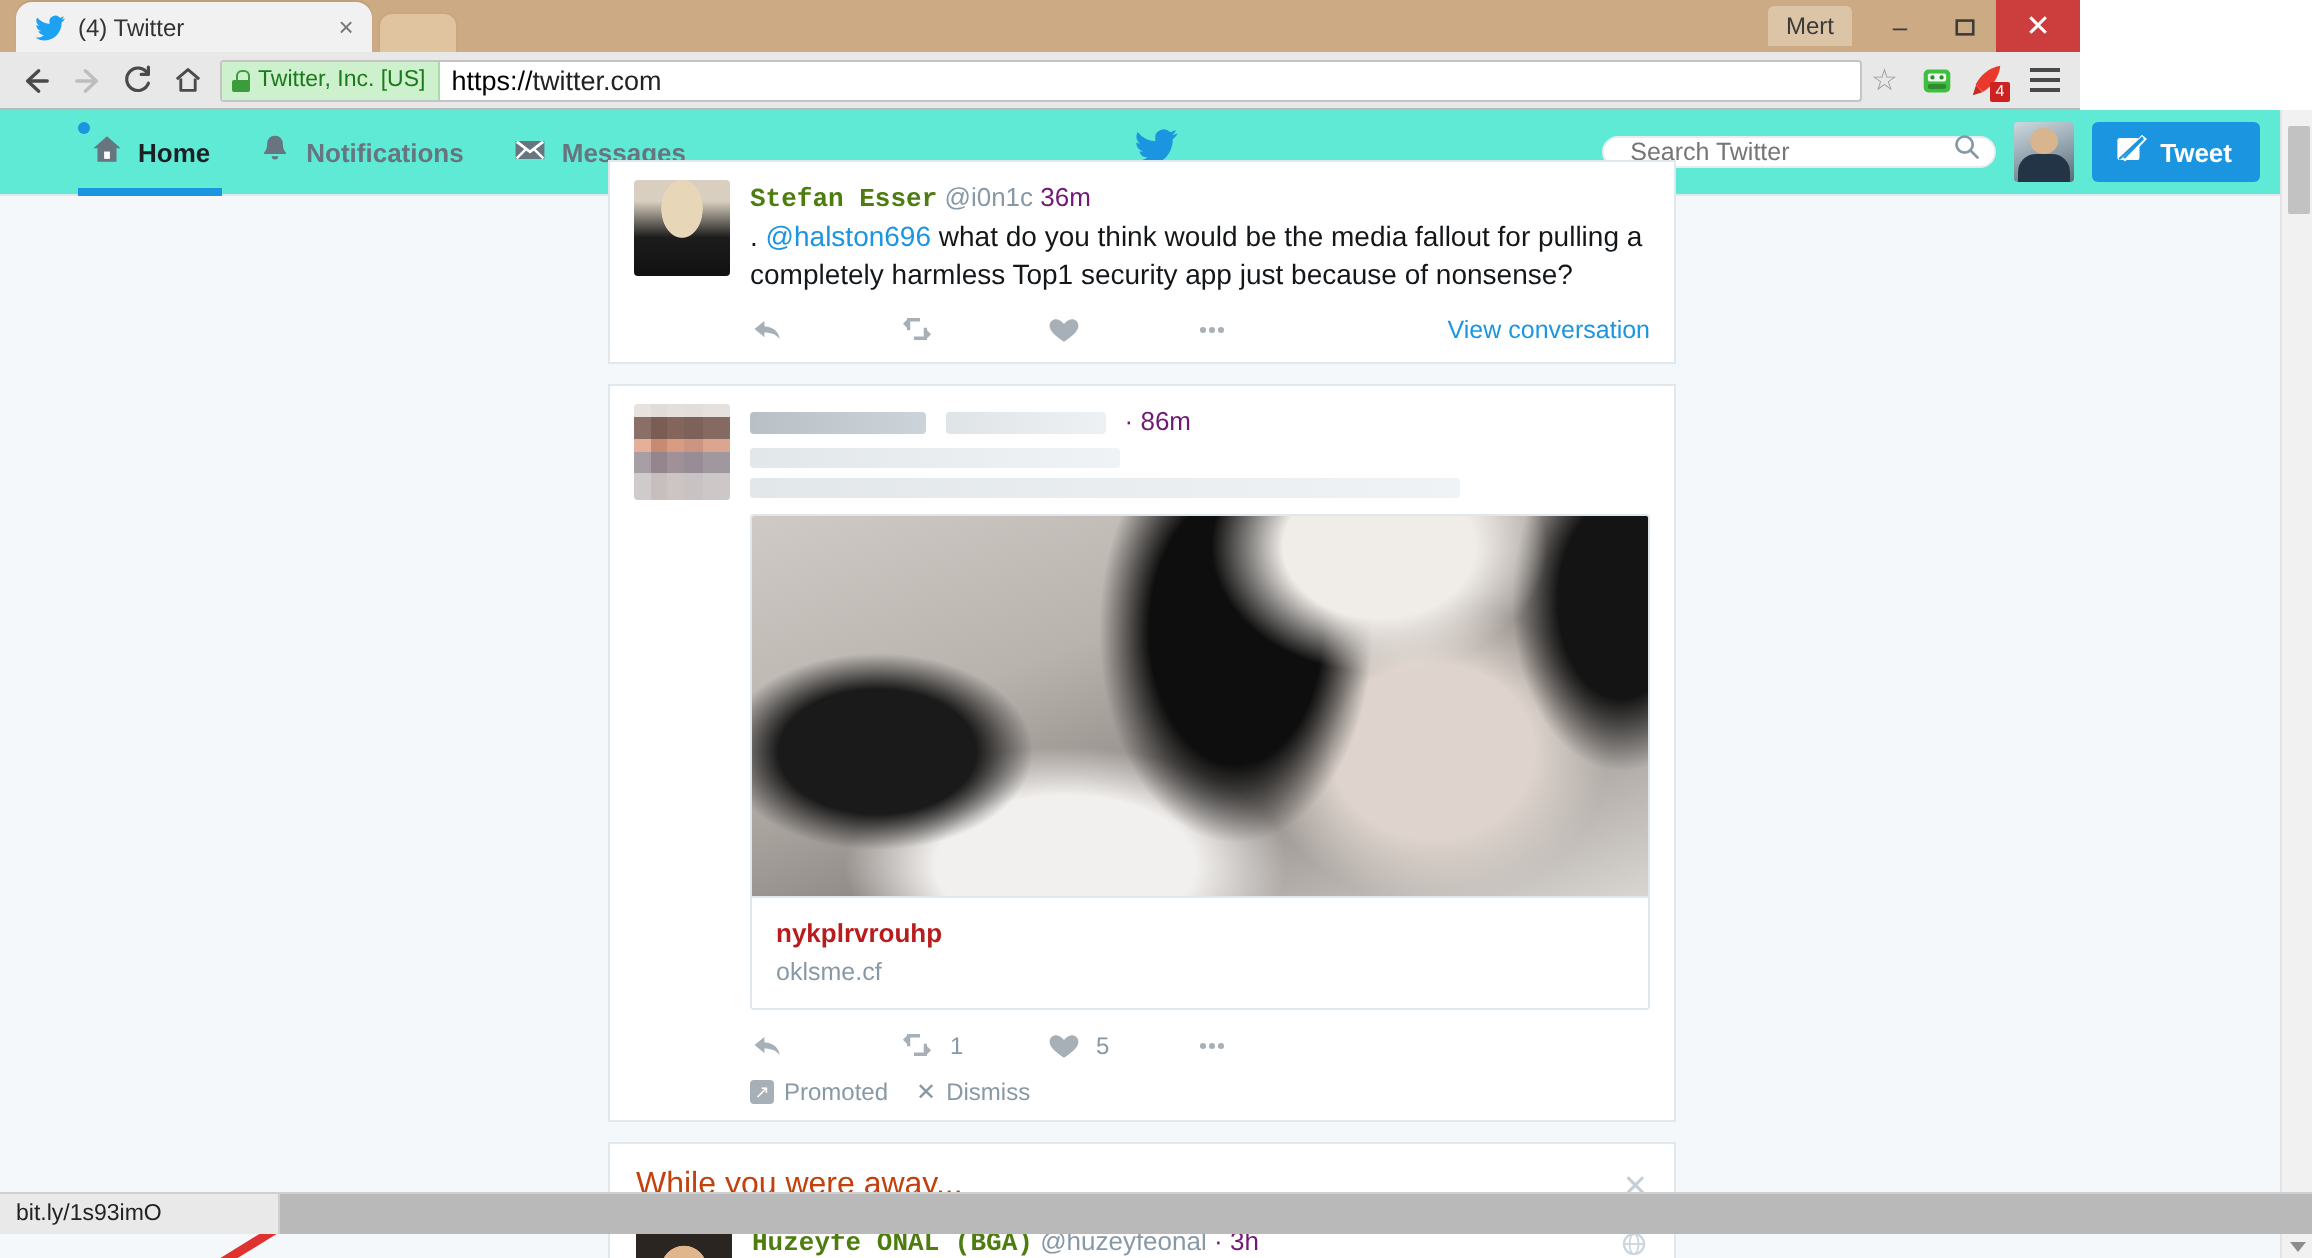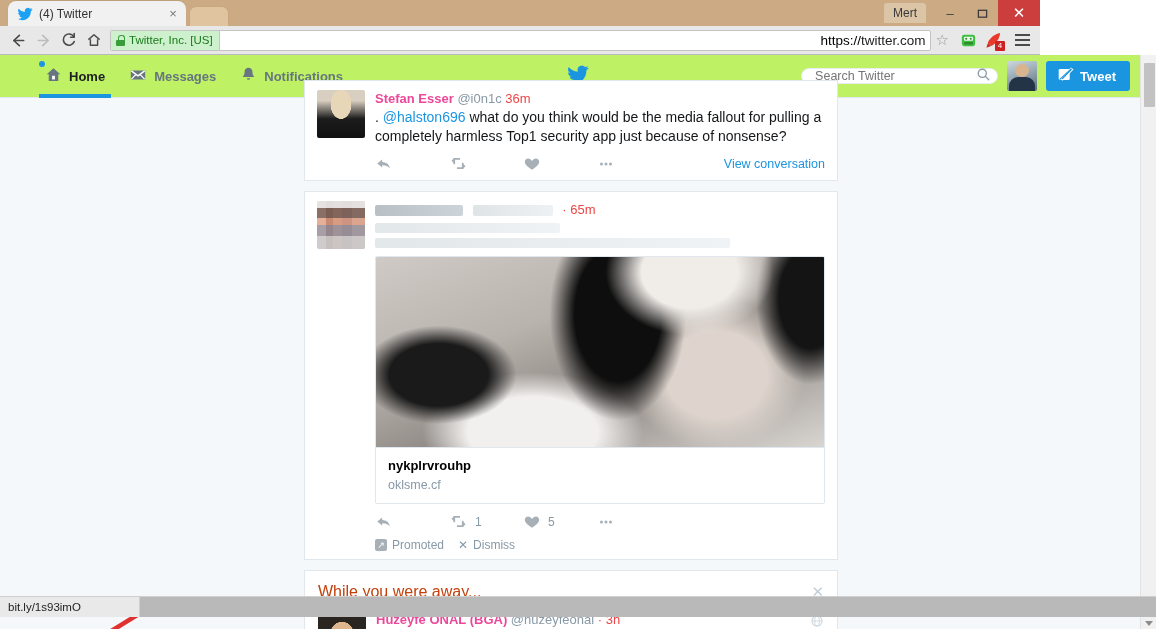--- a/index.html
+++ b/index.html
@@ -50,21 +50,21 @@
     padding: 0 6px; border-bottom: 1px solid #b9b9b9;
   }
   .navbtn {
     width: 25px; height: 24px; display: flex; align-items: center; justify-content: center;
     color: #5a5a5a; cursor: pointer;
   }
   .navbtn.dim { color: #b6b6b6; }
   .omnibox {
     flex: 1; height: 21px; background: #fff; border: 1px solid #c4c4c4;
     border-radius: 2px; display: flex; align-items: center; margin: 0 5px 0 4px;
-    padding: 0 4px 0 0; overflow: hidden; justify-content: space-between;
+    padding: 0 4px 0 0; overflow: hidden;
   }
   .sec-chip {
     display: flex; align-items: center; gap: 4px; background: #cdf0cd;
     height: 19px; padding: 0 6px 0 5px; border-right: 1px solid #aad9aa;
   }
   .lock { width: 9px; height: 11px; position: relative; }
   .lock::before {
     content: ""; position: absolute; left: 0; bottom: 0; width: 9px; height: 6px;
     background: #3a9c3a; border-radius: 1px;
   }
@@ -83,21 +83,21 @@
   .menu-btn i { display: block; width: 15px; height: 2px; background: #4a4a4a; }
   .badge {
     position: absolute; right: 0px; bottom: 1px; background: #cc2222; color: #fff;
     font-size: 8px; line-height: 9px; min-width: 10px; height: 10px; text-align: center;
     border-radius: 1px; padding: 0 1px;
   }
 
   
   .page { position: relative; width: 1156px; height: 574px; background: #f5f8fa; overflow: hidden; }
   .tw-nav {
-    height: 43px; background: #bef264; border-bottom: 1px solid #e1e8ed;
+    height: 43px; background: #5eead4; border-bottom: 1px solid #e1e8ed;
     display: flex; align-items: center; position: relative; padding-left: 33px;
   }
   .navitem {
     display: flex; align-items: center; gap: 7px; height: 43px; padding: 0 12px;
     font-size: 13px; font-weight: bold; color: #66757f; cursor: pointer; position: relative;
   }
   .navitem.active { color: #1c2022; }
   .navitem.active::after {
     content: ""; position: absolute; left: 6px; right: 6px; bottom: 0; height: 4px; background: #1b95e0;
   }
@@ -154,23 +154,23 @@
     image-rendering: pixelated;
   }
   .av-blur-inner { width:100%; height:100%;
     background:
       linear-gradient(180deg, rgba(230,226,224,.95) 0 14%, rgba(120,90,80,.85) 14% 36%,
                       rgba(225,150,120,.7) 36% 50%, rgba(150,140,150,.8) 50% 72%,
                       rgba(205,200,200,.9) 72% 100%);
   }
   .tw-body { flex: 1; min-width: 0; }
   .tw-head { font-size: 13px; line-height: 17px; white-space: nowrap; overflow: hidden; }
-  .tw-name { font-weight: bold; color: #ec4899; }
+  .tw-name { font-weight: bold; color: #4d7c0f; font-family: Liberation Mono, monospace; }
   .tw-handle { color: #8899a6; }
-  .tw-time { color: #ef4444; }
+  .tw-time { color: #701a75; }
   .tw-text { font-size: 14px; line-height: 19px; color: #14171a; margin-top: 1px; }
   .tw-text a { color: #1b95e0; text-decoration: none; }
 
   .actions { display: flex; align-items: center; margin-top: 8px; position: relative; }
   .act { width: 74px; display: flex; align-items: center; gap: 7px; color: #a7b0b7; cursor: pointer; }
   .act .cnt { font-size: 12px; color: #8899a6; }
   .view-conv { position: absolute; right: 0; font-size: 12.5px; color: #1b95e0; cursor: pointer; }
 
   
   .blurname {
@@ -189,21 +189,21 @@
     background:
       radial-gradient(ellipse 120px 90px at 70% 8%, #f0ece8 0 40%, transparent 70%),
       radial-gradient(ellipse 90px 140px at 54% 30%, #0e0e0e 0 48%, transparent 76%),
       radial-gradient(ellipse 70px 110px at 97% 22%, #141414 0 45%, transparent 78%),
       radial-gradient(ellipse 95px 60px at 14% 62%, #1a1a1a 0 52%, transparent 82%),
       radial-gradient(ellipse 130px 70px at 35% 92%, #f2f0ee 0 50%, transparent 85%),
       radial-gradient(ellipse 110px 95px at 76% 62%, #ded4cd 0 46%, transparent 80%),
       linear-gradient(160deg,#cfcac5 0%,#b9b3ae 35%,#8e8884 62%,#d9d5d1 100%);
   }
   .card-meta { padding: 10px 12px 11px 12px; border-top: 1px solid #e1e8ed; background: #fff; }
-  .card-title { font-size: 13px; font-weight: bold; color: #000000; }
+  .card-title { font-size: 13px; font-weight: bold; color: #b91c1c; }
   .card-domain { font-size: 12.5px; color: #8899a6; margin-top: 5px; }
   .promoted-row { display: flex; align-items: center; gap: 14px; margin-top: 7px; }
   .promoted, .dismiss { display: flex; align-items: center; gap: 5px; font-size: 12px; color: #8899a6; cursor: pointer; }
   .promo-ico {
     width: 12px; height: 12px; border-radius: 2px; background: #a7b0b7; color: #fff;
     font-size: 9px; line-height: 12px; text-align: center;
   }
 
   
   .wywa-head {
@@ -338,36 +338,36 @@
       <span>
         <svg width="17" height="17" viewBox="0 0 20 20">
             <path d="M10 2.5 L18 9.6 h-2.4 v7.9 H4.4 V9.6 H2 Z" fill="#66757f"></path>
             <rect x="8.3" y="11.5" width="3.4" height="4.3" fill="#fff"></rect>
           </svg>
       </span>
       <span>Home</span>
     </div>
     <div class="navitem">
       <span>
+        <svg width="17" height="17" viewBox="0 0 20 20">
+            <path d="M10 2.2c-2.7 0-4.6 2-4.6 4.6 0 3.6-1.2 4.6-1.8 5.3-.3.3-.1.9.4.9h12c.5 0 .7-.6.4-.9-.6-.7-1.8-1.7-1.8-5.3 0-2.6-1.9-4.6-4.6-4.6z" fill="#66757f"></path>
+            <path d="M8.1 14.3a1.9 1.9 0 0 0 3.8 0z" fill="#66757f"></path>
+          </svg>
+      </span>
+      <span>Notifications</span>
+    </div>
+    <div class="navitem">
+      <span>
         <svg width="18" height="18" viewBox="0 0 20 20">
             <path d="M2 5h16v10H2z" fill="#66757f"></path>
             <path d="M2.6 5.4 L10 11 L17.4 5.4" fill="none" stroke="#fff" stroke-width="1.6"></path>
             <path d="M2.6 14.6 L7.6 9.6 M17.4 14.6 L12.4 9.6" stroke="#fff" stroke-width="1.4"></path>
           </svg>
       </span>
       <span>Messages</span>
-    </div>
-    <div class="navitem">
-      <span>
-        <svg width="17" height="17" viewBox="0 0 20 20">
-            <path d="M10 2.2c-2.7 0-4.6 2-4.6 4.6 0 3.6-1.2 4.6-1.8 5.3-.3.3-.1.9.4.9h12c.5 0 .7-.6.4-.9-.6-.7-1.8-1.7-1.8-5.3 0-2.6-1.9-4.6-4.6-4.6z" fill="#66757f"></path>
-            <path d="M8.1 14.3a1.9 1.9 0 0 0 3.8 0z" fill="#66757f"></path>
-          </svg>
-      </span>
-      <span>Notifications</span>
     </div>
 
     <span class="nav-logo">
       <svg width="23" height="23" viewBox="0 0 24 24">
           <path fill="#1b95e0" d="M23 4.9c-.8.4-1.7.6-2.6.8 1-.6 1.7-1.5 2-2.6-.9.5-1.9.9-3 1.2A4.5 4.5 0 0 0 11.6 8c0 .4 0 .7.1 1A12.9 12.9 0 0 1 2.4 4.2a4.5 4.5 0 0 0 1.4 6.1c-.8 0-1.5-.2-2.1-.6v.1c0 2.2 1.5 4 3.6 4.4-.4.1-.8.2-1.2.2l-.8-.1a4.5 4.5 0 0 0 4.2 3.1A9 9 0 0 1 1 19.3a12.7 12.7 0 0 0 6.9 2c8.3 0 12.8-6.9 12.8-12.8v-.6c.9-.6 1.7-1.5 2.3-2.4z"></path>
         </svg>
     </span>
 
     <div class="nav-right">
       <div class="search-box">
@@ -438,21 +438,21 @@
     <div class="card-box">
       <div class="tweet">
         <div class="tw-avatar av-blur">
             <div class="av-blur-inner"></div>
           </div>
         <div class="tw-body">
           <div class="tw-head">
             <span class="blurname" style="width:88px;"></span>
             <span class="blurname blurname2" style="width:80px;margin-left:6px;"></span>
             <span class="tw-time" style="margin-left:6px;">·</span>
-            <span class="tw-time">65m</span>
+            <span class="tw-time">86m</span>
           </div>
           <div class="blurline" style="width:185px;"></div>
           <div class="blurline" style="width:355px;"></div>
 
           <div class="media">
             <div class="photo"></div>
             <div class="card-meta">
               <div class="card-title">nykplrvrouhp</div>
               <div class="card-domain">oklsme.cf</div>
             </div>

